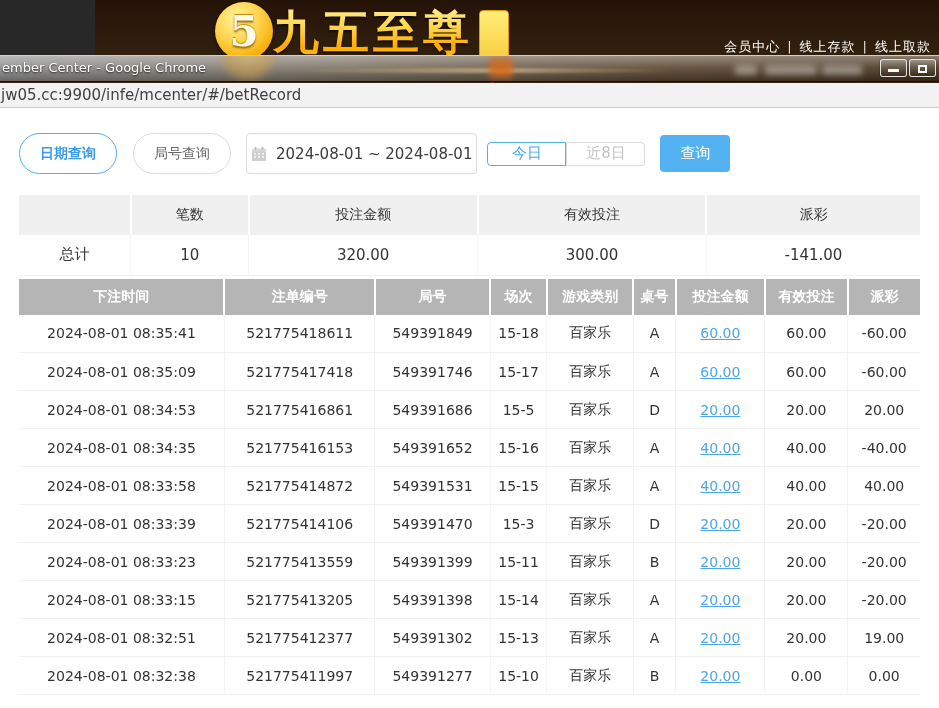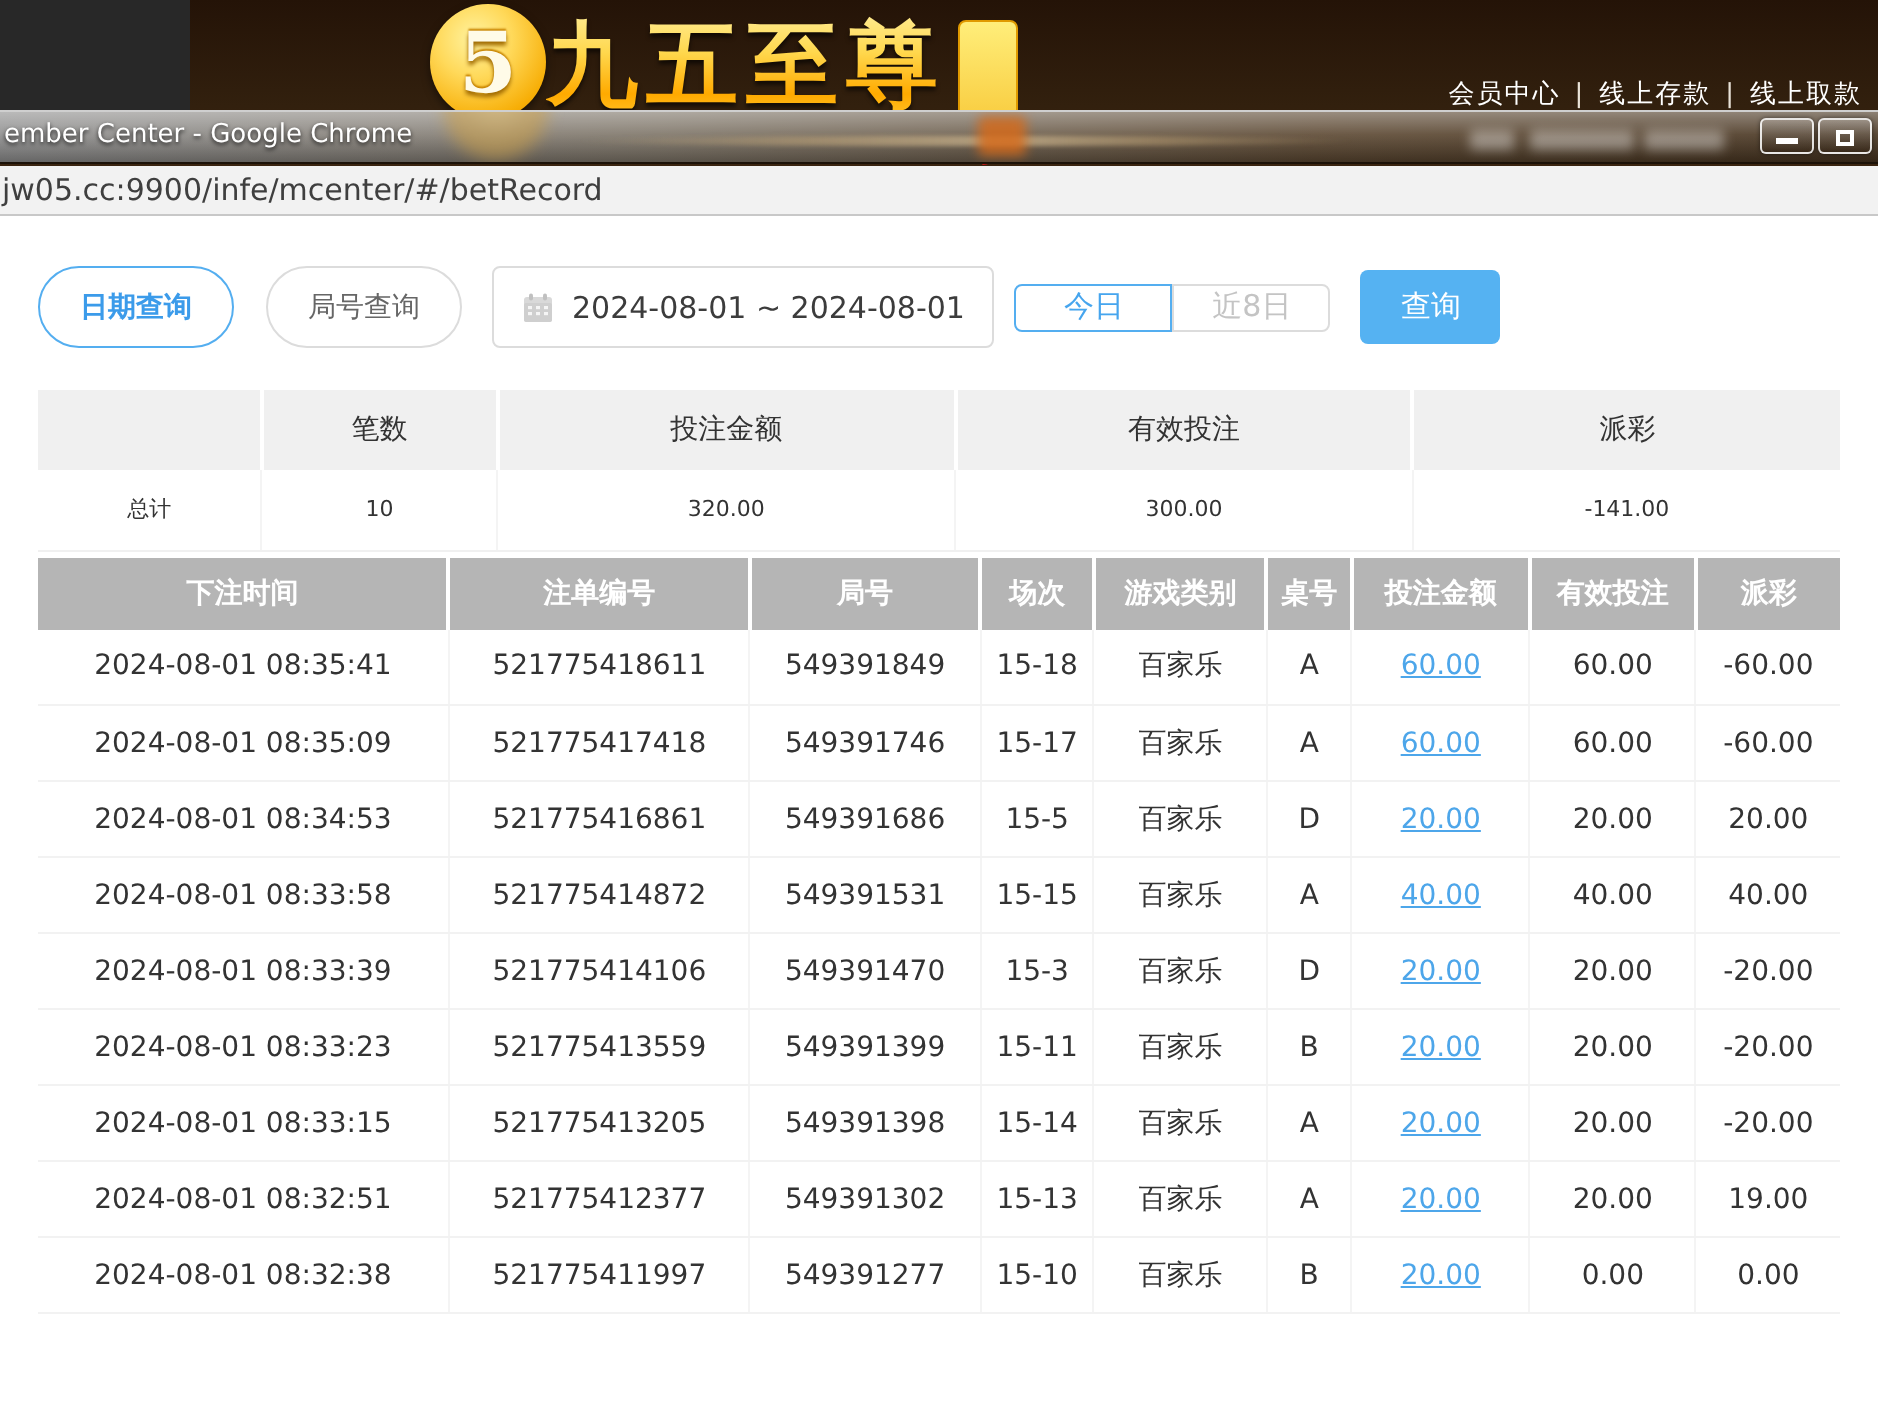--- a/index.html
+++ b/index.html
@@ -105,21 +105,21 @@
 
   
   .filter-row { display:flex; align-items:center; height:41px; margin-bottom:21px; }
   .pill-btn {
     height:41px; padding:0 20px; border-radius:21px; background:#fff;
     font-size:14px; display:flex; align-items:center; cursor:pointer;
   }
   .pill-active { border:1px solid #54aef0; color:#3b9bea; font-weight:bold; }
   .pill-plain  { border:1px solid #dcdcdc; color:#666; margin-left:16px; }
   .date-box {
-    height:41px; margin-left:15px; padding:0 14px; border:1px solid #dcdcdc; border-radius:4px;
+    height:41px; margin-left:15px; padding:0 4px; border:1px solid #dcdcdc; border-radius:4px;
     display:flex; align-items:center; font-size:15px; color:#3c3c3c; cursor:pointer; min-width:230px;
   }
   .cal-icon { margin-right:9px; display:inline-flex; }
   .btn-group { display:flex; margin-left:10px; }
   .group-btn {
     height:24px; width:79px; display:flex; align-items:center; justify-content:center;
     font-size:15px; cursor:pointer; background:#fff;
   }
   .group-btn.first { border:1px solid #54aef0; color:#46a5ee; border-radius:4px 0 0 4px; z-index:2; }
   .group-btn.mid   { border:1px solid #dcdcdc; border-left:none; color:#c4c4c4; }
@@ -134,21 +134,21 @@
   table { border-collapse:collapse; width:901px; table-layout:fixed; }
   td, th { text-align:center; overflow:hidden; white-space:nowrap; }
 
   .summary-table { margin-bottom:3px; }
   .summary-table th {
     background:#f0f0f0; height:40px; font-size:14px; color:#333; font-weight:normal;
     border-right:2px solid #fff;
   }
   .summary-table th:last-child { border-right:none; }
   .summary-table td {
-    height:40px; font-size:11px; color:#333; border-bottom:1px solid #f0f0f0;
+    height:40px; font-size:15px; color:#333; border-bottom:1px solid #f0f0f0;
     border-right:1px solid #f4f4f4;
   }
   .summary-table td:last-child { border-right:none; }
 
   .bet-table th {
     background:#b5b5b5; color:#fff; height:36px; font-size:14px; font-weight:bold;
     border-right:2px solid #fff;
   }
   .bet-table th:last-child { border-right:none; }
   .bet-table td {
@@ -310,20 +310,31 @@
           <td>521775416861</td>
           <td>549391686</td>
           <td>15-5</td>
           <td>百家乐</td>
           <td>D</td>
           <td><a class="amt-link">20.00</a></td>
           <td>20.00</td>
           <td>20.00</td>
         </tr>
         <tr>
+          <td>2024-08-01 08:34:35</td>
+          <td>521775416153</td>
+          <td>549391652</td>
+          <td>15-16</td>
+          <td>百家乐</td>
+          <td>A</td>
+          <td><a class="amt-link">40.00</a></td>
+          <td>40.00</td>
+          <td class="neg">-40.00</td>
+        </tr>
+        <tr>
           <td>2024-08-01 08:33:58</td>
           <td>521775414872</td>
           <td>549391531</td>
           <td>15-15</td>
           <td>百家乐</td>
           <td>A</td>
           <td><a class="amt-link">40.00</a></td>
           <td>40.00</td>
           <td>40.00</td>
         </tr>

